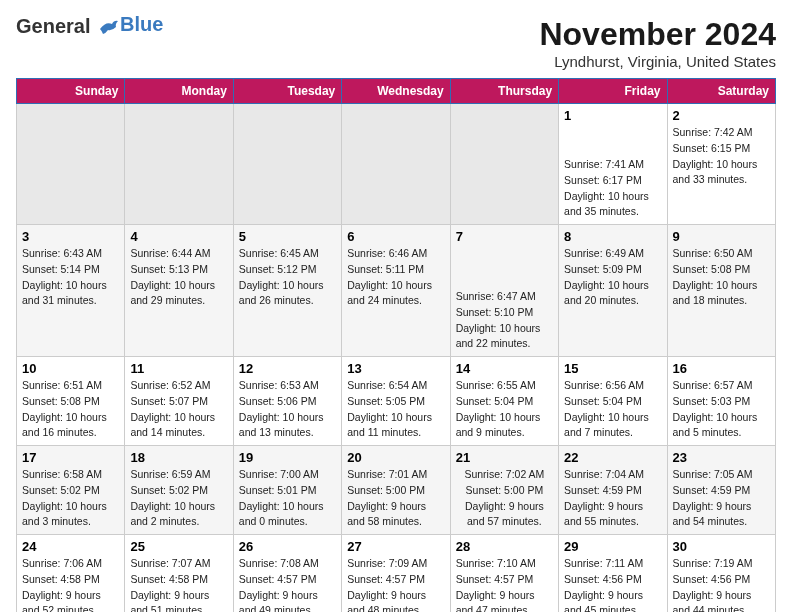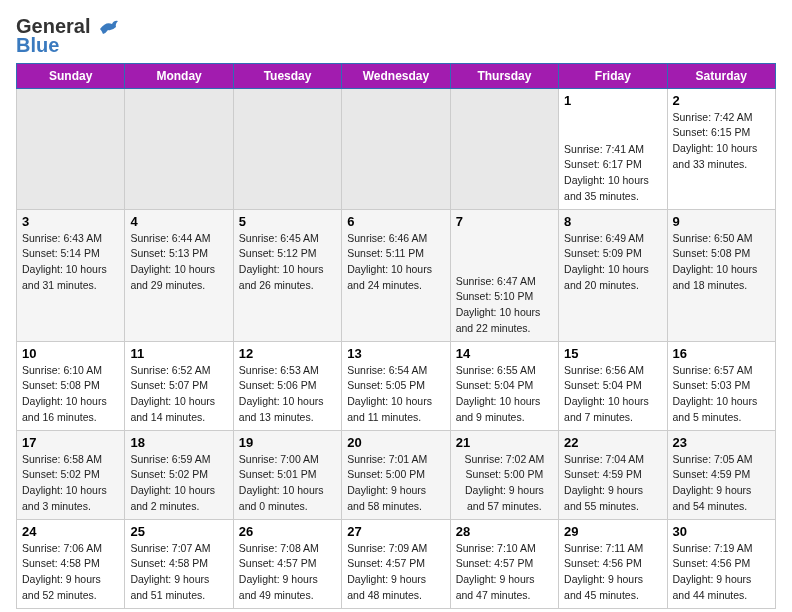--- a/index.html
+++ b/index.html
@@ -11,45 +11,45 @@
       padding: 16px;
     }
     .header-section {
       display: flex;
       justify-content: space-between;
       align-items: flex-start;
       margin-bottom: 8px;
     }
     .logo {
       display: flex;
-      flex-direction: column;
+      flex-direction: row;
       align-items: flex-start;
     }
     .title-section {
       text-align: right;
     }
     .month-title {
       font-size: 32px;
       font-weight: bold;
       color: #1a1a1a;
     }
     .location {
       font-size: 15px;
       color: #333;
     }
     .calendar-table {
       width: 100%;
       border-collapse: collapse;
       font-size: 11px;
     }
     .calendar-table th {
-      background-color: #a21caf;
+      background-color: #be185d;
       color: #fff;
       padding: 5px 6px;
-      text-align: center;
+      text-align: right;
       font-size: 12px;
       font-weight: bold;
       border: 1px solid #2f6db5;
     }
     .calendar-table td {
       border: 1px solid #ccc;
       vertical-align: top;
       padding: 4px 5px;
       min-width: 100px;
       height: 80px;
@@ -82,20 +82,24 @@
       <div style="font-size:20px; font-weight:bold; color:#333; line-height:1;">
         <span>General</span>
         
         <svg width="22" height="18" viewBox="0 0 22 18" style="vertical-align:middle; margin-left:2px;">
           <path d="M2 10 Q8 2 14 5 Q16 1 20 2 Q17 5 18 8 Q14 12 10 11 Q8 14 5 15 Q4 12 2 10Z" fill="#3a7abf"></path>
         </svg>
       </div>
     </div>
     <div style="font-size:20px; font-weight:bold; color:#3a7abf; line-height:1; margin-top:-2px;">Blue</div>
   </div>
+  <div class="title-section">
+    <div class="month-title">November 2024</div>
+    <div class="location">Lyndhurst, Virginia, United States</div>
+  </div>
 </div>
 
 <table class="calendar-table">
   <thead>
     <tr>
     <th>Sunday</th>
         <th>Monday</th>
         <th>Tuesday</th>
         <th>Wednesday</th>
         <th>Thursday</th>
@@ -163,21 +167,21 @@
         <td>
           <span class="day-number">9</span>
           <div class="day-info" style="white-space: pre-line;">Sunrise: 6:50 AM
 Sunset: 5:08 PM
 Daylight: 10 hours and 18 minutes.</div>
         </td>
       </tr>
       <tr>
         <td>
           <span class="day-number">10</span>
-          <div class="day-info" style="white-space: pre-line;">Sunrise: 6:10 AM
+          <div class="day-info" style="white-space: pre-line;">Sunrise: 6:51 AM
 Sunset: 5:08 PM
 Daylight: 10 hours and 16 minutes.</div>
         </td>
         <td>
           <span class="day-number">11</span>
           <div class="day-info" style="white-space: pre-line;">Sunrise: 6:52 AM
 Sunset: 5:07 PM
 Daylight: 10 hours and 14 minutes.</div>
         </td>
         <td>

